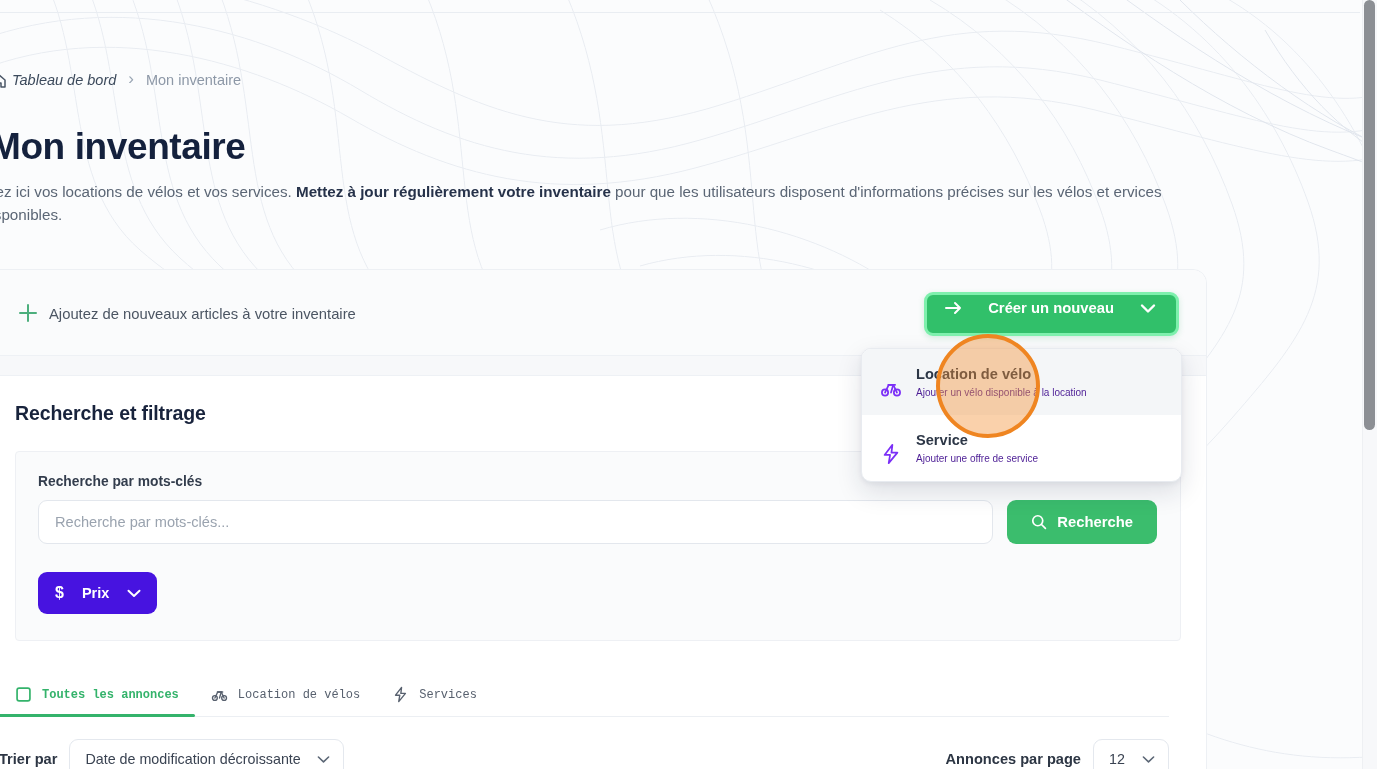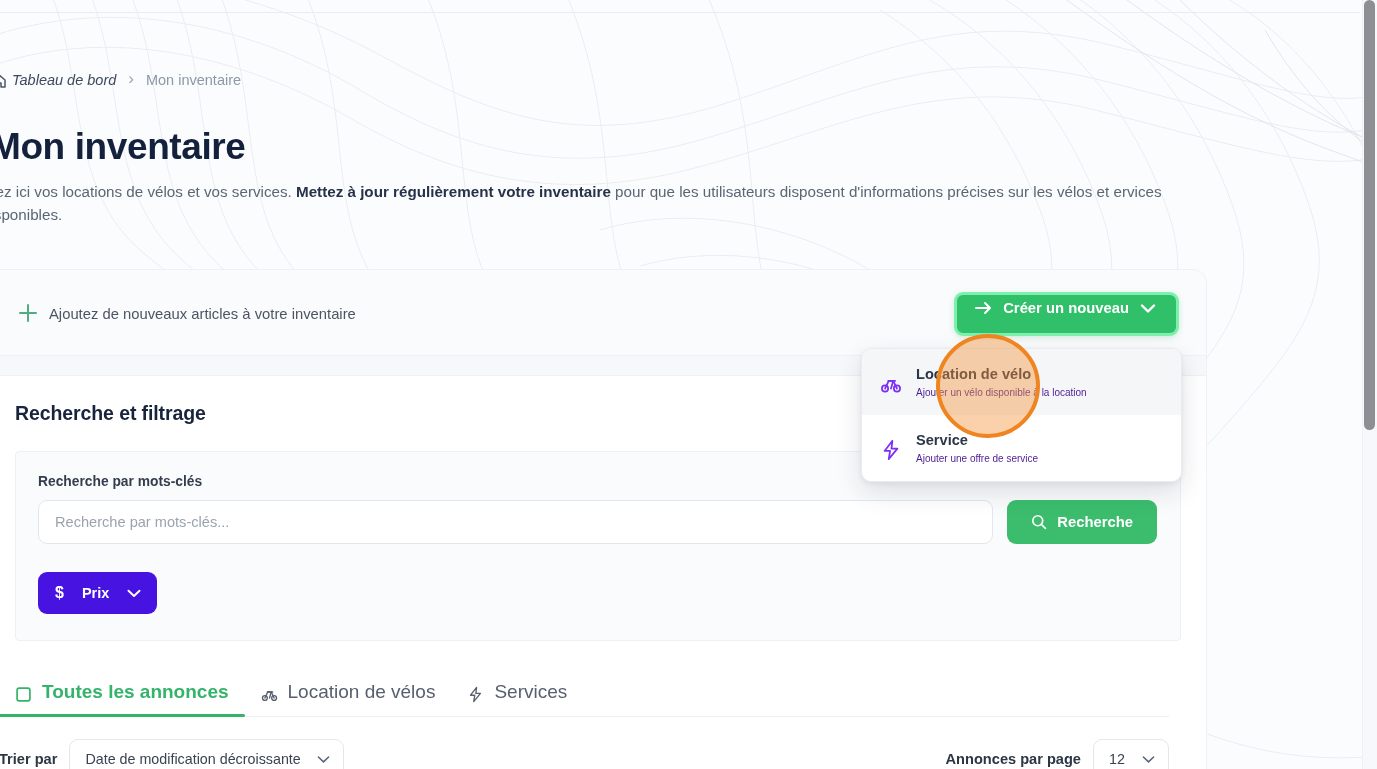--- a/index.html
+++ b/index.html
@@ -97,40 +97,40 @@
   .plus-icon::after { top: 8px; left: 0; height: 2.2px; width: 18px; }
   .add-text { font-size: 14.8px; color: #4b5563; }
 
   
   .create-btn {
     position: absolute; right: 27px; top: 22px;
     height: 44px; padding: 0 20px 12px 18px;
     background: #31c06a;
     border: 3px solid #7ef0ad;
     border-radius: 9px;
-    display: flex; align-items: center; gap: 11px;
+    display: flex; align-items: center; gap: 26px;
     color: #fff; font-size: 14.8px; font-weight: 700;
     cursor: pointer;
     box-shadow: 0 2px 6px rgba(40,160,90,0.18);
     z-index: 9;
   }
   .arrow-icon { width: 17px; height: 14px; flex: none; }
   .chev-icon { width: 16px; height: 11px; flex: none; }
 
   
   .dropdown {
     position: absolute; right: 24px; top: 78px; width: 321px;
     background: #ffffff;
     border: 1px solid #e8ebf0;
     border-radius: 10px;
     box-shadow: 0 10px 26px rgba(20,33,61,0.13), 0 2px 5px rgba(20,33,61,0.06);
     z-index: 20; overflow: hidden;
   }
   .dd-item {
-    display: flex; align-items: center; gap: 14px;
+    display: flex; align-items: flex-end; gap: 14px;
     padding: 16px 16px 16px 18px;
     cursor: pointer;
   }
   .dd-item.active { background: #f4f6f8; }
   .dd-ico { width: 22px; height: 22px; flex: none; margin-top: 5px; color: #7b2ff7; }
   .dd-title { font-size: 14.6px; font-weight: 700; color: #2c3646; line-height: 1.3; }
   .dd-sub { font-size: 10px; color: #4c1d95; margin-top: 2px; line-height: 1.3; }
 
   
   .band {
@@ -182,23 +182,23 @@
 
   
   .tabs {
     margin: 32px 24px 0 12px;
     border-bottom: 1px solid #eceff3;
     display: flex; align-items: flex-end; gap: 0px;
     height: 44px;
     width: 1170px;
   }
   .tab {
-    display: flex; align-items: flex-end; gap: 10px;
+    display: flex; align-items: center; gap: 10px;
     padding: 0 16px 13px 16px; cursor: pointer;
-    font-size: 19px; color: #57606e; position: relative;
+    font-size: 12px; color: #57606e; position: relative; font-family: Liberation Mono, monospace;
   }
   .tab.active { color: #34b36b; font-weight: 600; }
   .tab.active::after {
     content: ""; position: absolute; left: 0; right: 0; bottom: -1px;
     height: 2.6px; background: #34b36b; border-radius: 2px;
   }
   .tab-ico { width: 17px; height: 17px; flex: none; }
 
   
   .bottom-row {

